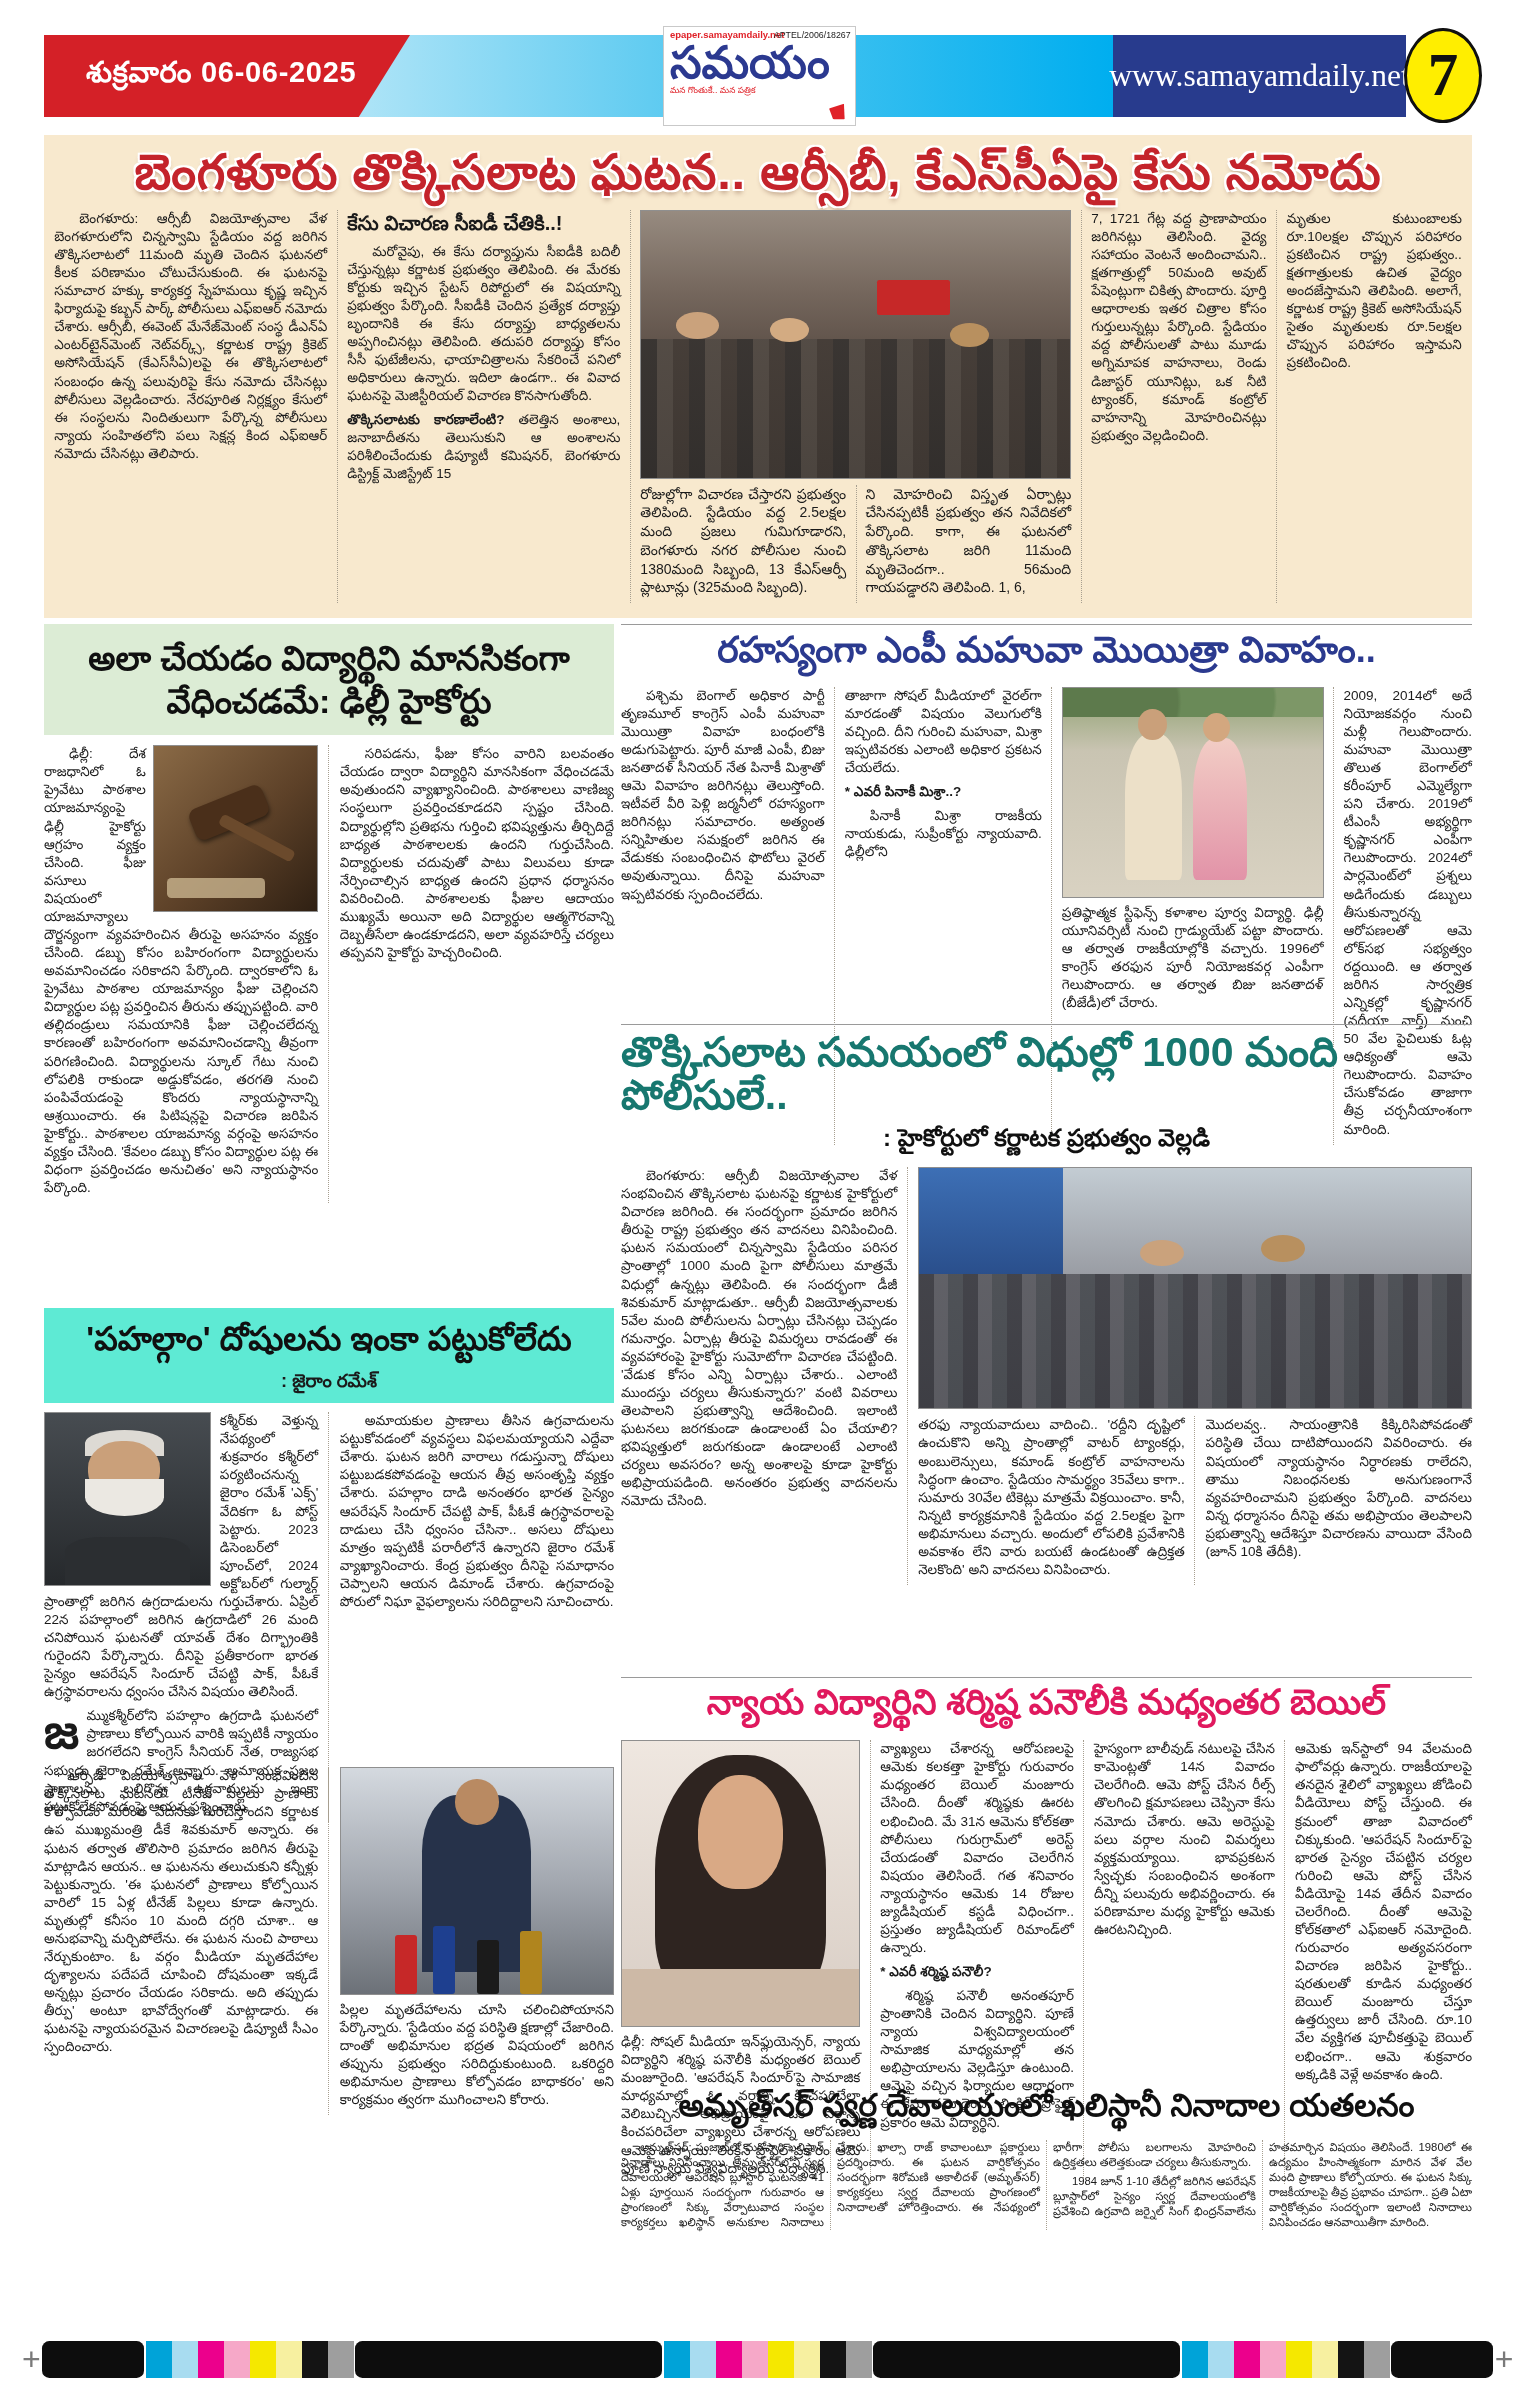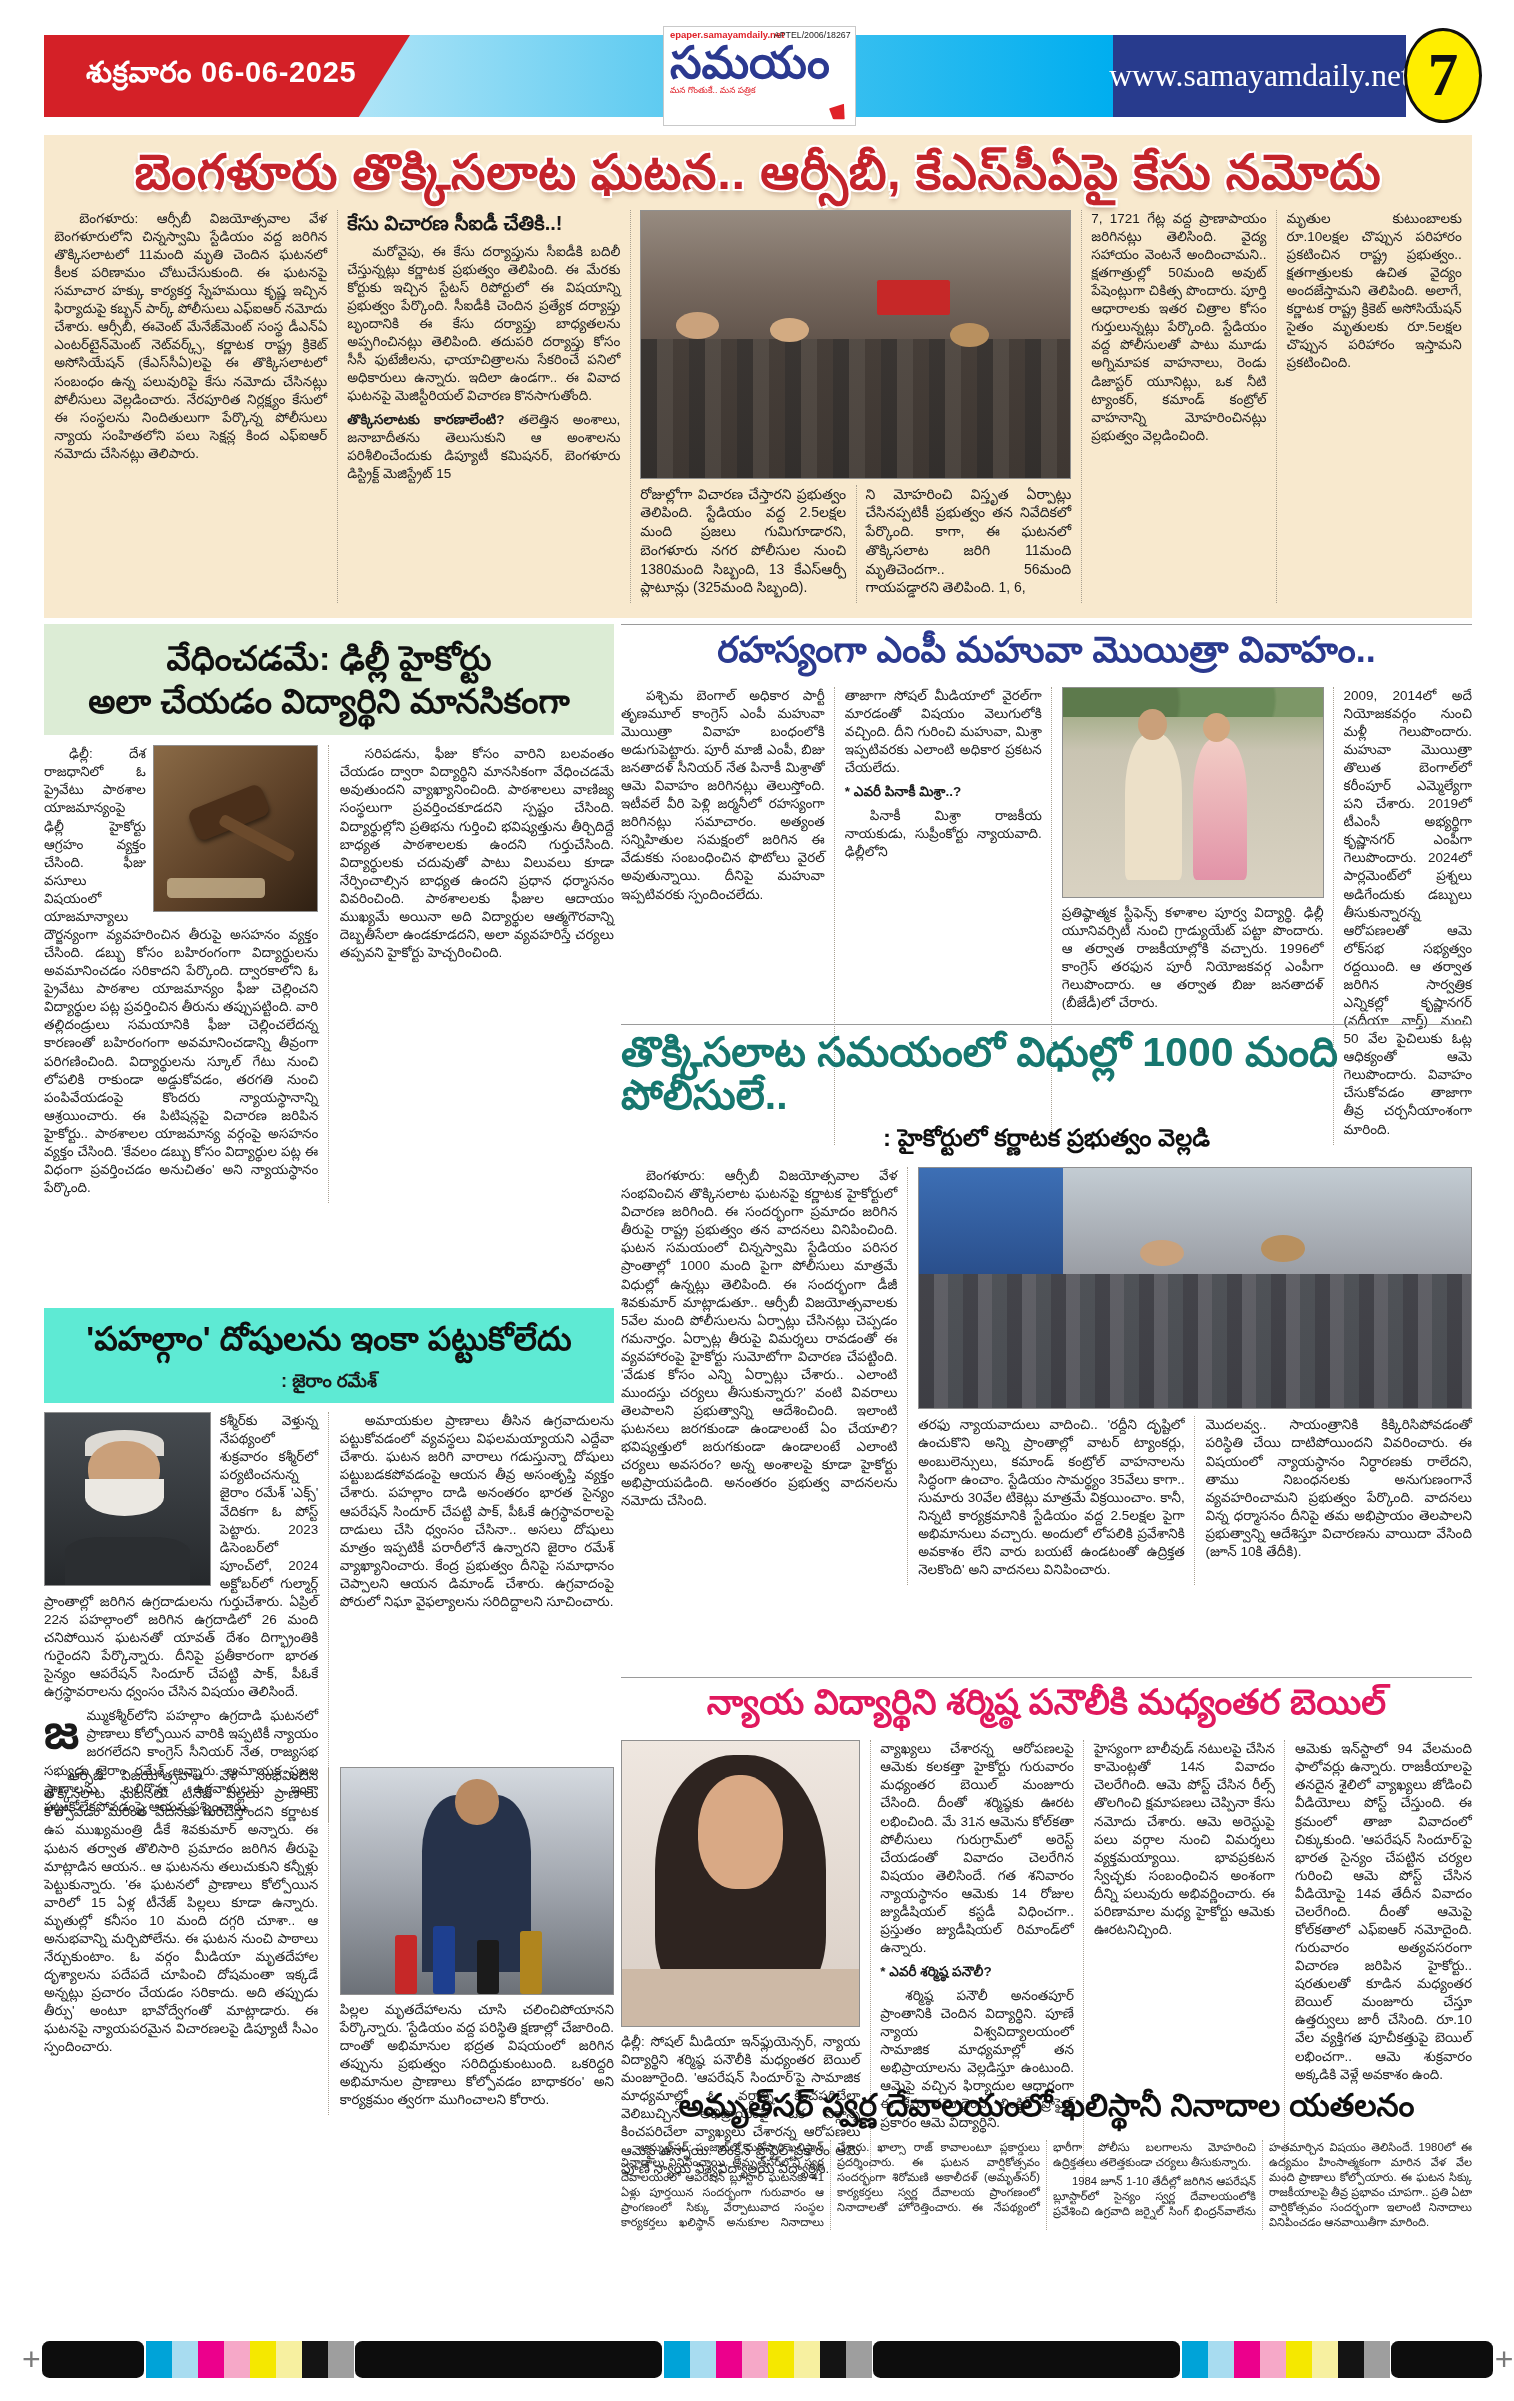--- a/index.html
+++ b/index.html
@@ -221,22 +221,22 @@
         <p style="text-indent:0;">7, 1721 గేట్ల వద్ద ప్రాణాపాయం జరిగినట్లు తెలిసింది. వైద్య సహాయం వెంటనే అందించామని.. క్షతగాత్రుల్లో 50మంది అవుట్ పేషెంట్లుగా చికిత్స పొందారు. పూర్తి ఆధారాలకు ఇతర చిత్రాల కోసం గుర్తులున్నట్లు పేర్కొంది. స్టేడియం వద్ద పోలీసులతో పాటు మూడు అగ్నిమాపక వాహనాలు, రెండు డిజాస్టర్ యూనిట్లు, ఒక నీటి ట్యాంకర్, కమాండ్ కంట్రోల్ వాహనాన్ని మోహరించినట్లు ప్రభుత్వం వెల్లడించింది.</p>
       </div>
       <div class="ts-c5">
         <p style="text-indent:0;">మృతుల కుటుంబాలకు రూ.10లక్షల చొప్పున పరిహారం ప్రకటించిన రాష్ట్ర ప్రభుత్వం.. క్షతగాత్రులకు ఉచిత వైద్యం అందజేస్తామని తెలిపింది. అలాగే, కర్ణాటక రాష్ట్ర క్రికెట్ అసోసియేషన్ సైతం మృతులకు రూ.5లక్షల చొప్పున పరిహారం ఇస్తామని ప్రకటించింది.</p>
       </div>
     </div>
   </section>
 
   <section class="sec hc-story">
     <div class="hc-head">
+      <div>అలా చేయడం విద్యార్థిని మానసికంగా</div>
       <div>వేధించడమే: ఢిల్లీ హైకోర్టు</div>
-      <div>అలా చేయడం విద్యార్థిని మానసికంగా</div>
     </div>
     <div class="hc-body body-txt">
       <div class="vcol">
         <div class="photo ph-gavel">
           <span class="s1"></span>
           <span class="s2"></span>
           <span class="s3"></span>
         </div>
         <p>ఢిల్లీ: దేశ రాజధానిలో ఓ ప్రైవేటు పాఠశాల యాజమాన్యంపై ఢిల్లీ హైకోర్టు ఆగ్రహం వ్యక్తం చేసింది. ఫీజు వసూలు విషయంలో యాజమాన్యాలు దౌర్జన్యంగా వ్యవహరించిన తీరుపై అసహనం వ్యక్తం చేసింది. డబ్బు కోసం బహిరంగంగా విద్యార్థులను అవమానించడం సరికాదని పేర్కొంది. ద్వారకాలోని ఓ ప్రైవేటు పాఠశాల యాజమాన్యం ఫీజు చెల్లించని విద్యార్థుల పట్ల ప్రవర్తించిన తీరును తప్పుపట్టింది. వారి తల్లిదండ్రులు సమయానికి ఫీజు చెల్లించలేదన్న కారణంతో బహిరంగంగా అవమానించడాన్ని తీవ్రంగా పరిగణించింది. విద్యార్థులను స్కూల్ గేటు నుంచి లోపలికి రాకుండా అడ్డుకోవడం, తరగతి నుంచి పంపివేయడంపై కొందరు న్యాయస్థానాన్ని ఆశ్రయించారు. ఈ పిటిషన్లపై విచారణ జరిపిన హైకోర్టు.. పాఠశాలల యాజమాన్య వర్గంపై అసహనం వ్యక్తం చేసింది. 'కేవలం డబ్బు కోసం విద్యార్థుల పట్ల ఈ విధంగా ప్రవర్తించడం అనుచితం' అని న్యాయస్థానం పేర్కొంది.</p>
       </div>

